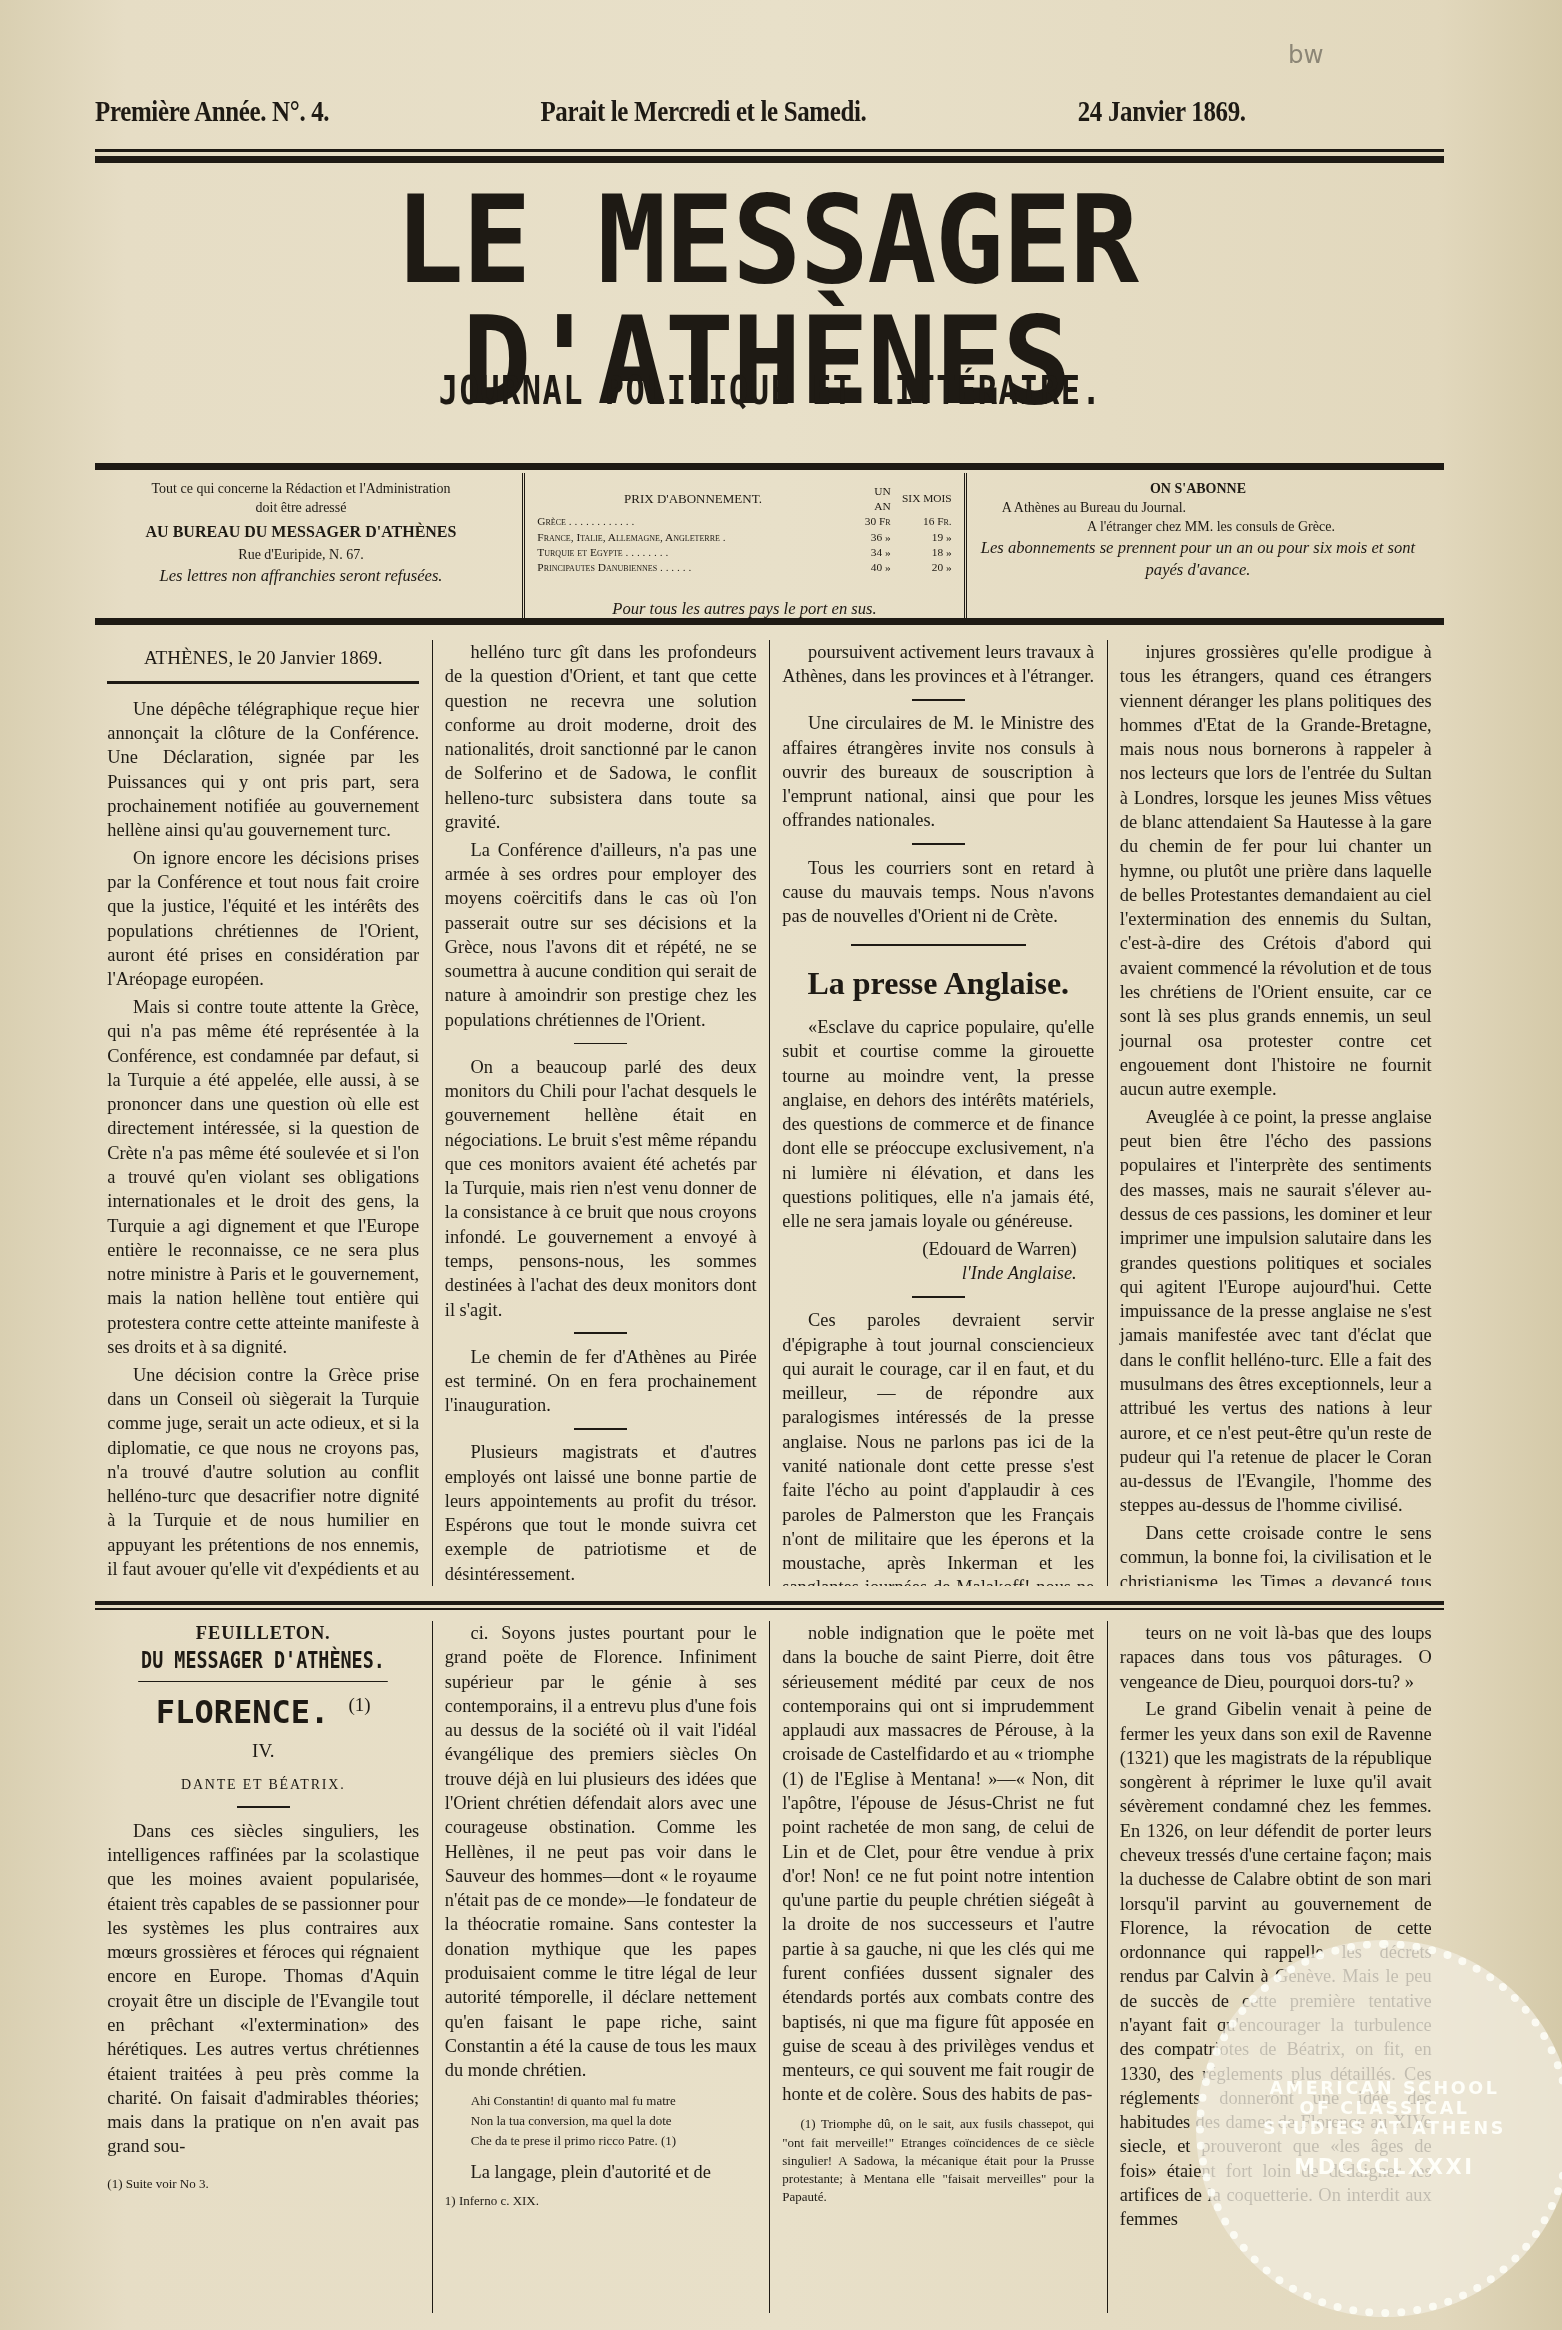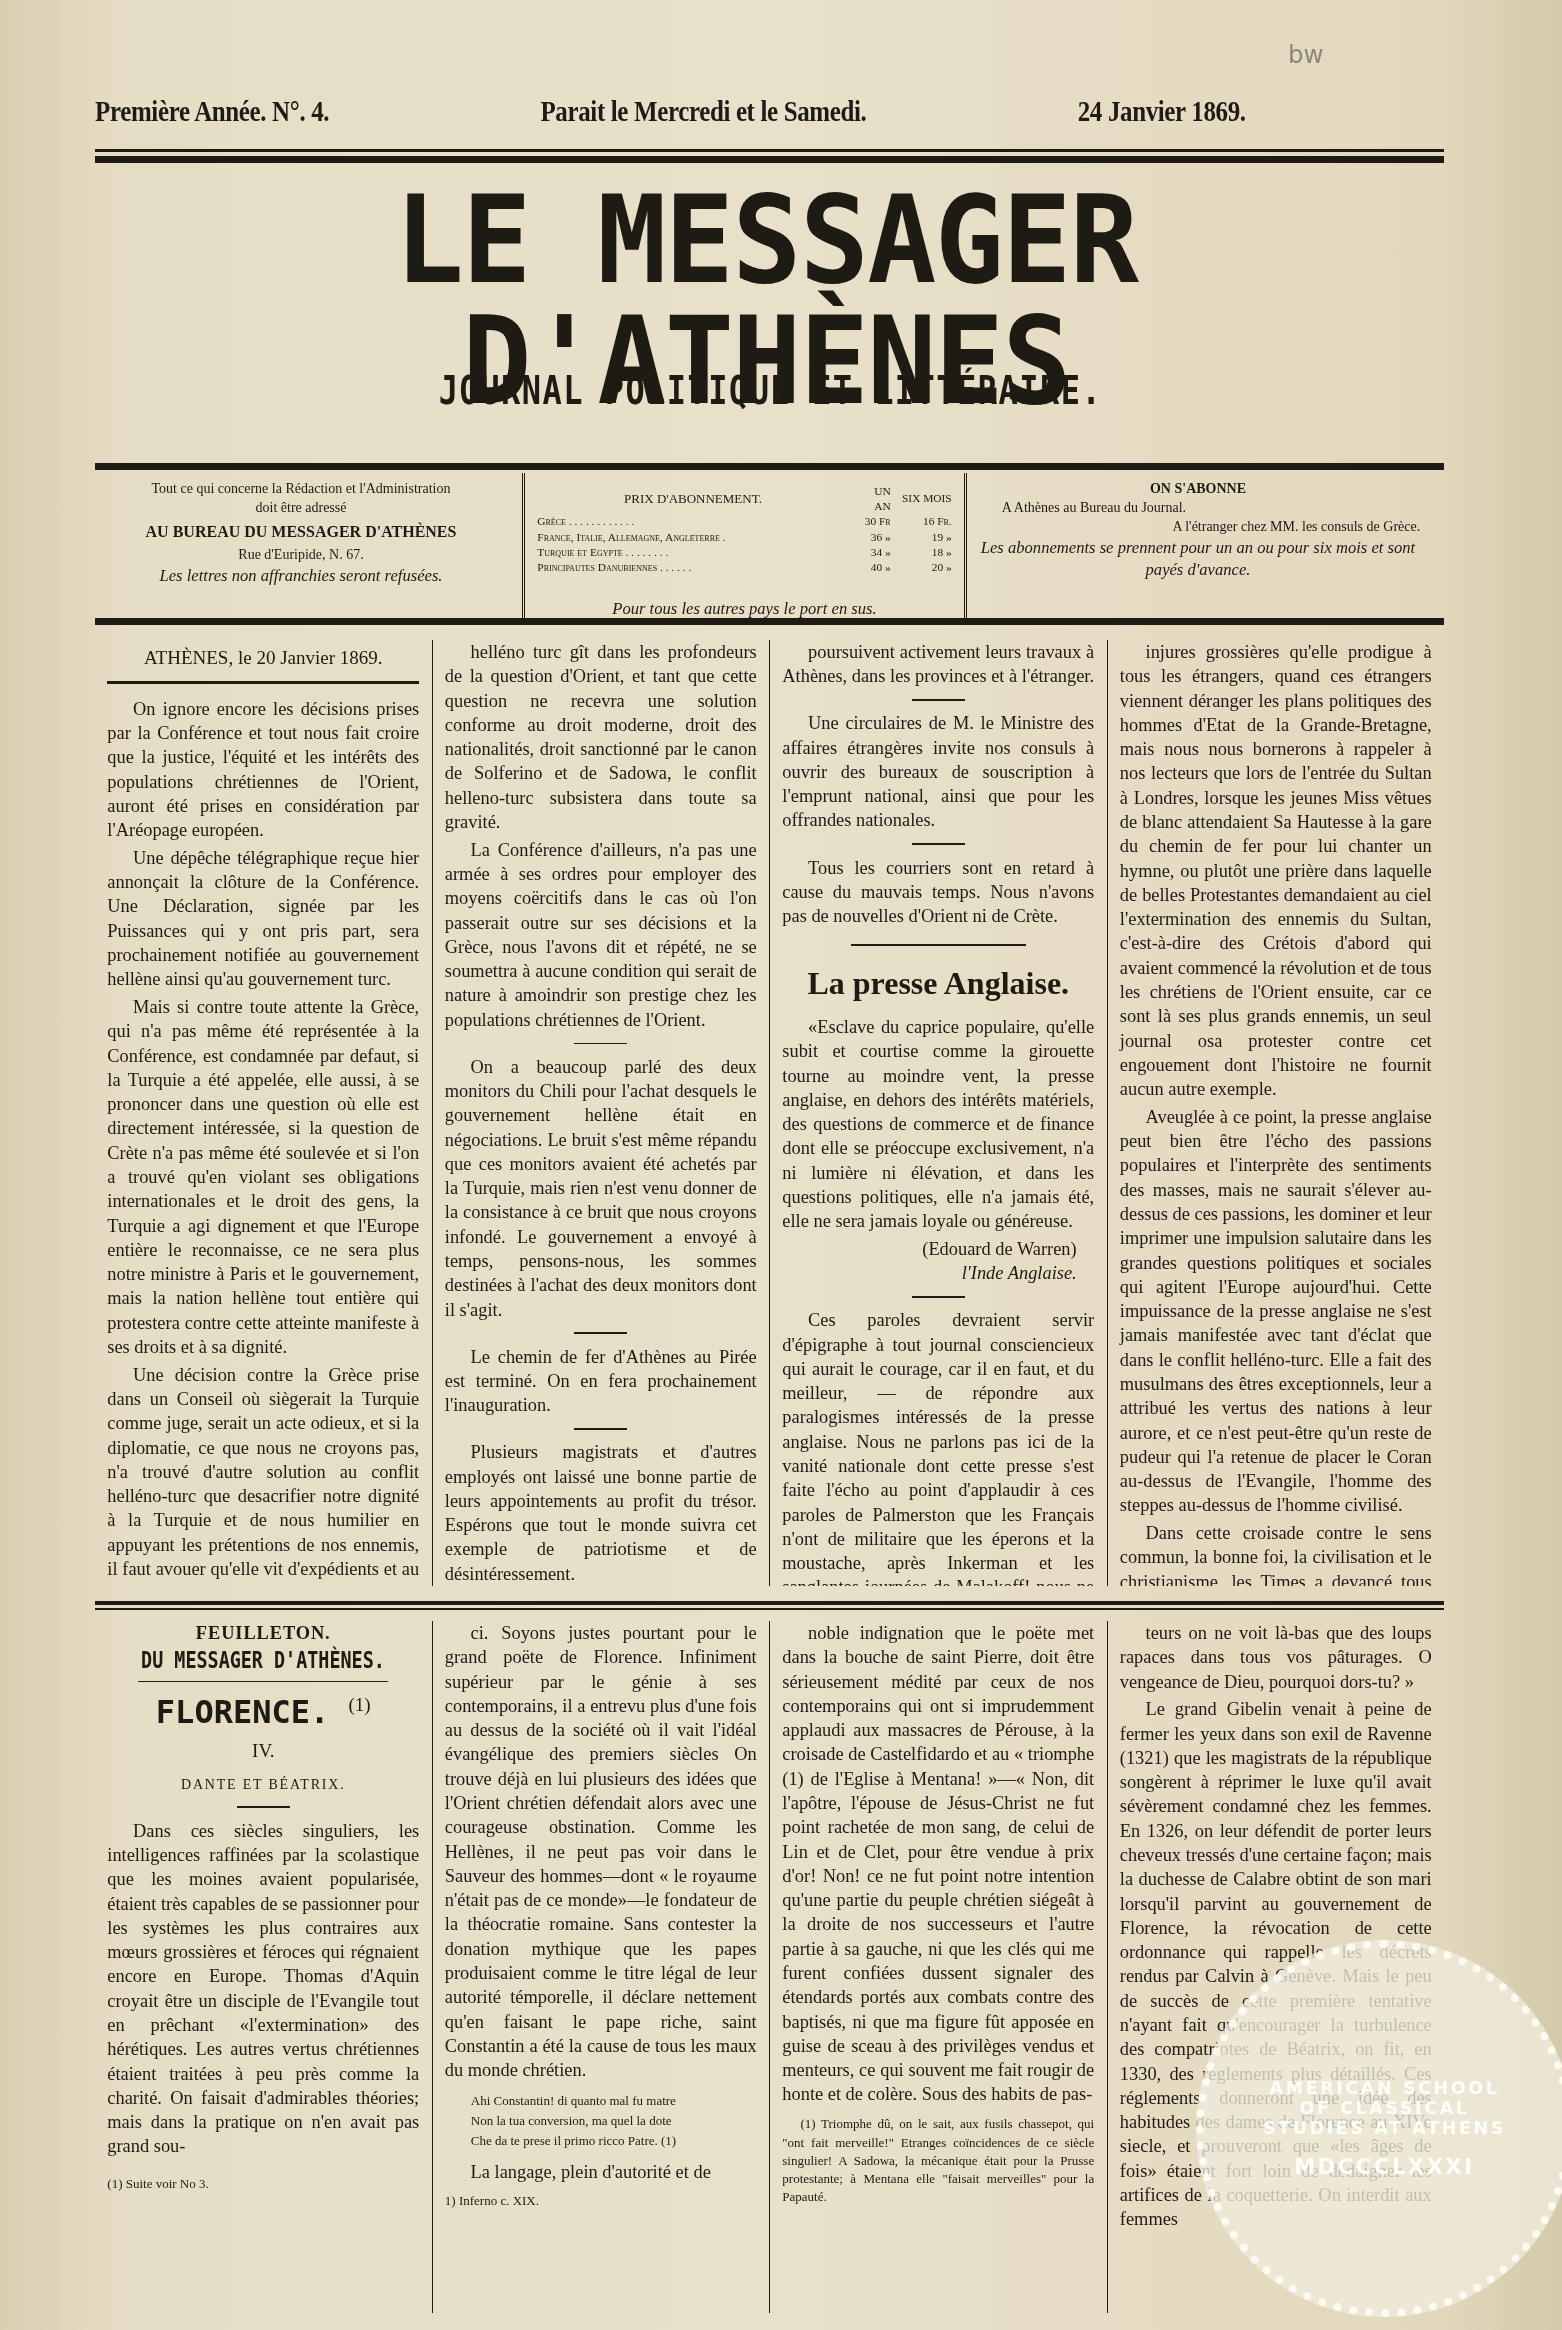--- a/index.html
+++ b/index.html
@@ -92,32 +92,32 @@
               <td class="n">40 »</td>
               <td class="n">20 »</td>
             </tr>
    </tbody>
         </table>
    <div class="it" style="margin-top:22px">Pour tous les autres pays le port en sus.</div>
   </div>
   <div class="box">
    <div class="bold">ON S'ABONNE</div>
    <div style="text-align:left;padding-left:26px">A Athènes au Bureau du Journal.</div>
-   <div style="text-align:right;padding-left:26px">A l'étranger chez MM. les consuls de Grèce.</div>
+   <div style="text-align:center;padding-left:26px">A l'étranger chez MM. les consuls de Grèce.</div>
    <div class="it">Les abonnements se prennent pour un an ou pour six mois et sont payés d'avance.</div>
   </div>
  </div>
  <div class="rule" style="top:618px;height:7px"></div>
 
  <div class="cols" style="top:640px;height:946px">
   <div class="col">
    <div class="heading">ATHÈNES, le 20 Janvier 1869.</div>
    <div class="hrthick"></div>
+   <p>Une dépêche télégraphique reçue hier annonçait la clôture de la Conférence. Une Déclaration, signée par les Puissances qui y ont pris part, sera prochainement notifiée au gouvernement hellène ainsi qu'au gouvernement turc.</p>
    <p>On ignore encore les décisions prises par la Conférence et tout nous fait croire que la justice, l'équité et les intérêts des populations chrétiennes de l'Orient, auront été prises en considération par l'Aréopage européen.</p>
-   <p>Une dépêche télégraphique reçue hier annonçait la clôture de la Conférence. Une Déclaration, signée par les Puissances qui y ont pris part, sera prochainement notifiée au gouvernement hellène ainsi qu'au gouvernement turc.</p>
    <p>Mais si contre toute attente la Grèce, qui n'a pas même été représentée à la Conférence, est condamnée par defaut, si la Turquie a été appelée, elle aussi, à se prononcer dans une question où elle est directement intéressée, si la question de Crète n'a pas même été soulevée et si l'on a trouvé qu'en violant ses obligations internationales et le droit des gens, la Turquie a agi dignement et que l'Europe entière le reconnaisse, ce ne sera plus notre ministre à Paris et le gouvernement, mais la nation hellène tout entière qui protestera contre cette atteinte manifeste à ses droits et à sa dignité.</p>
    <p>Une décision contre la Grèce prise dans un Conseil où siègerait la Turquie comme juge, serait un acte odieux, et si la diplomatie, ce que nous ne croyons pas, n'a trouvé d'autre solution au conflit helléno-turc que desacrifier notre dignité à la Turquie et de nous humilier en appuyant les prétentions de nos ennemis, il faut avouer qu'elle vit d'expédients et au jour le jour et qu'elle ne se rend nullement compte de l'état de l'Orient. Le conflit</p>
   </div>
   <div class="col">
    <p>helléno turc gît dans les profondeurs de la question d'Orient, et tant que cette question ne recevra une solution conforme au droit moderne, droit des nationalités, droit sanctionné par le canon de Solferino et de Sadowa, le conflit helleno-turc subsistera dans toute sa gravité.</p>
    <p>La Conférence d'ailleurs, n'a pas une armée à ses ordres pour employer des moyens coërcitifs dans le cas où l'on passerait outre sur ses décisions et la Grèce, nous l'avons dit et répété, ne se soumettra à aucune condition qui serait de nature à amoindrir son prestige chez les populations chrétiennes de l'Orient.</p>
    <div class="hrsmall"></div>
    <p>On a beaucoup parlé des deux monitors du Chili pour l'achat desquels le gouvernement hellène était en négociations. Le bruit s'est même répandu que ces monitors avaient été achetés par la Turquie, mais rien n'est venu donner de la consistance à ce bruit que nous croyons infondé. Le gouvernement a envoyé à temps, pensons-nous, les sommes destinées à l'achat des deux monitors dont il s'agit.</p>
    <div class="hrsmall"></div>
    <p>Le chemin de fer d'Athènes au Pirée est terminé. On en fera prochainement l'inauguration.</p>

